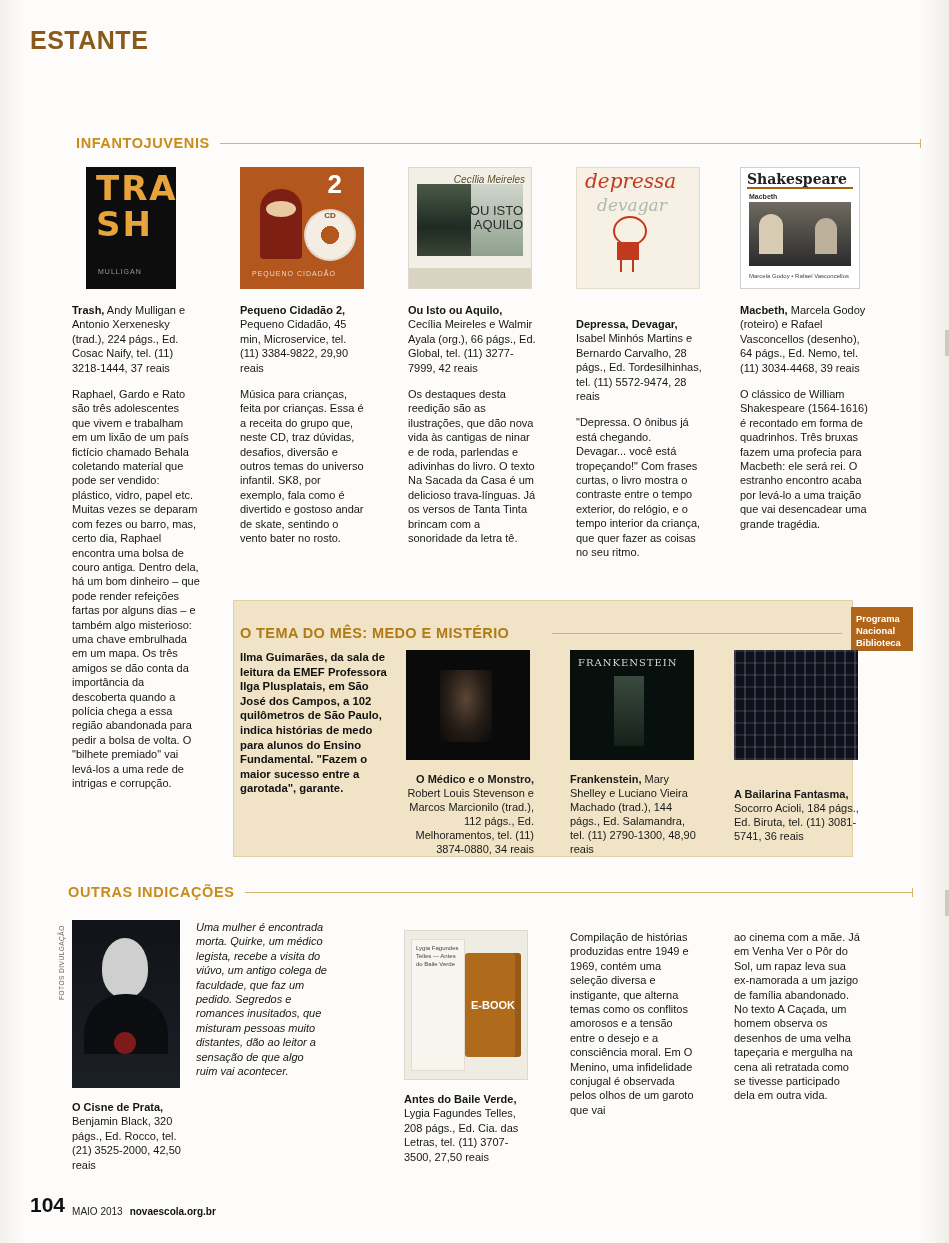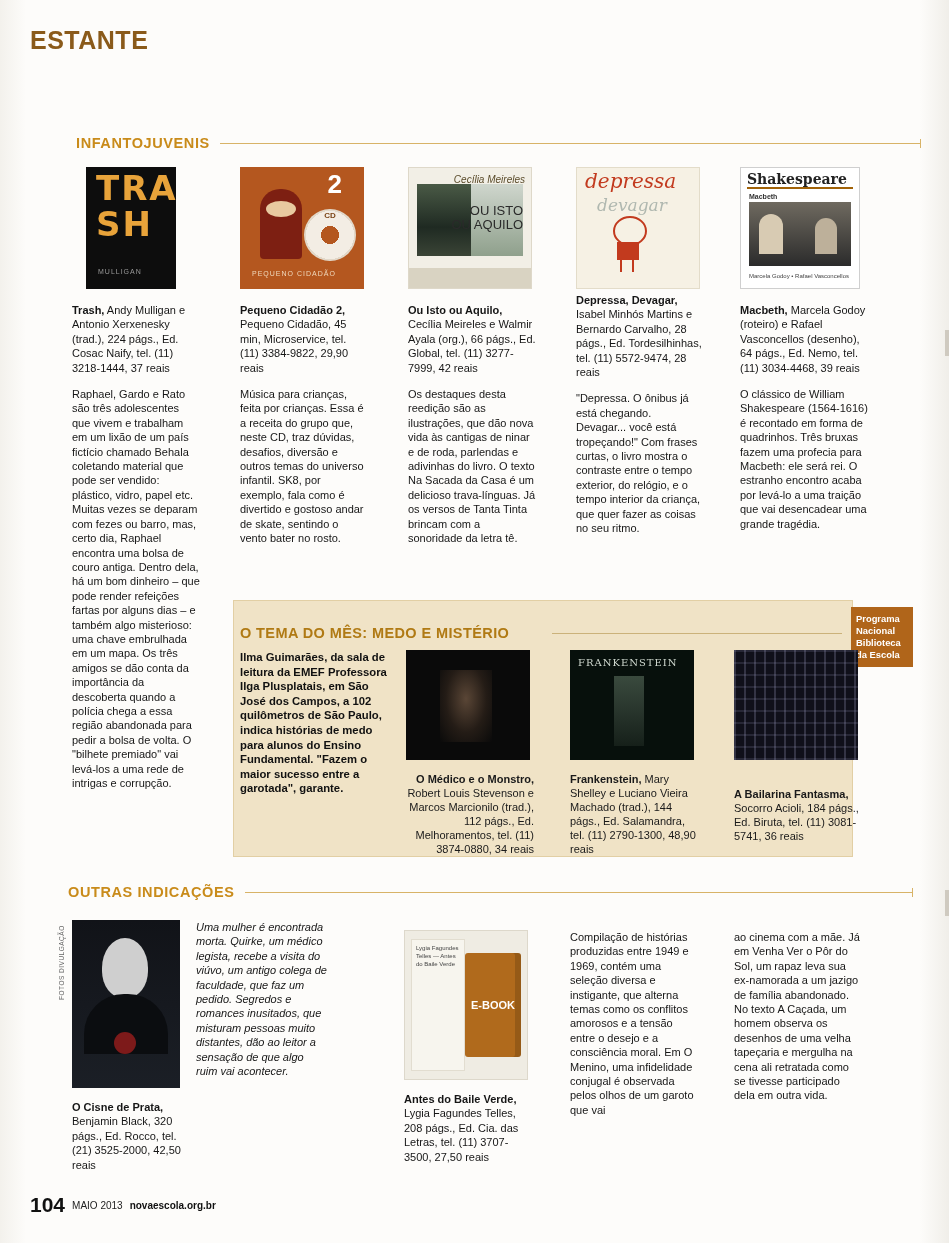--- a/index.html
+++ b/index.html
@@ -275,21 +275,21 @@
     font-size: 11.3px;
     line-height: 14.6px;
     font-weight: bold;
     color: #111;
   }
   .badge {
     position: absolute;
     left: 851px;
     top: 607px;
     width: 62px;
-    height: 60px;
+    height: 44px;
     background: #b0651a;
     color: #fff;
     font-size: 9.4px;
     font-weight: bold;
     line-height: 12px;
     padding: 6px 5px;
     box-sizing: border-box;
   }
   .theme-col {
     position: absolute;
@@ -371,21 +371,21 @@
     transform-origin: left top;
     letter-spacing: 0.5px;
     white-space: nowrap;
   }
   
   .footer {
     position: absolute;
     left: 30px;
     bottom: 26px;
     display: flex;
-    align-items: center;
+    align-items: flex-end;
     gap: 7px;
   }
   .footer .pagenum {
     font-size: 21px;
     font-weight: bold;
     color: #111;
   }
   .footer .issue {
     font-size: 10px;
     color: #222;
@@ -467,21 +467,21 @@
     <div class="cover cover-depressa">
       <div class="word">depressa</div>
       <div class="word2">devagar</div>
       <div class="figure">
         <div class="head"></div>
         <div class="body"></div>
         <div class="leg1"></div>
         <div class="leg2"></div>
       </div>
     </div>
-    <div class="meta" style="margin-top:4px;">
+    <div class="meta" style="margin-top:28px;">
       <span class="credit">Depressa, Devagar,</span>
       <span>Isabel Minhós Martins e Bernardo Carvalho, 28 págs., Ed. Tordesilhinhas, tel. (11) 5572-9474, 28 reais</span>
     </div>
     <div class="body-text">"Depressa. O ônibus já está chegando. Devagar... você está tropeçando!" Com frases curtas, o livro mostra o contraste entre o tempo exterior, do relógio, e o tempo interior da criança, que quer fazer as coisas no seu ritmo.</div>
   </div>
 
   <div class="col" style="left:740px; top:167px;">
     <div class="cover cover-macbeth">
       <div class="brand">Shakespeare</div>
       <div class="sub">Macbeth</div>

